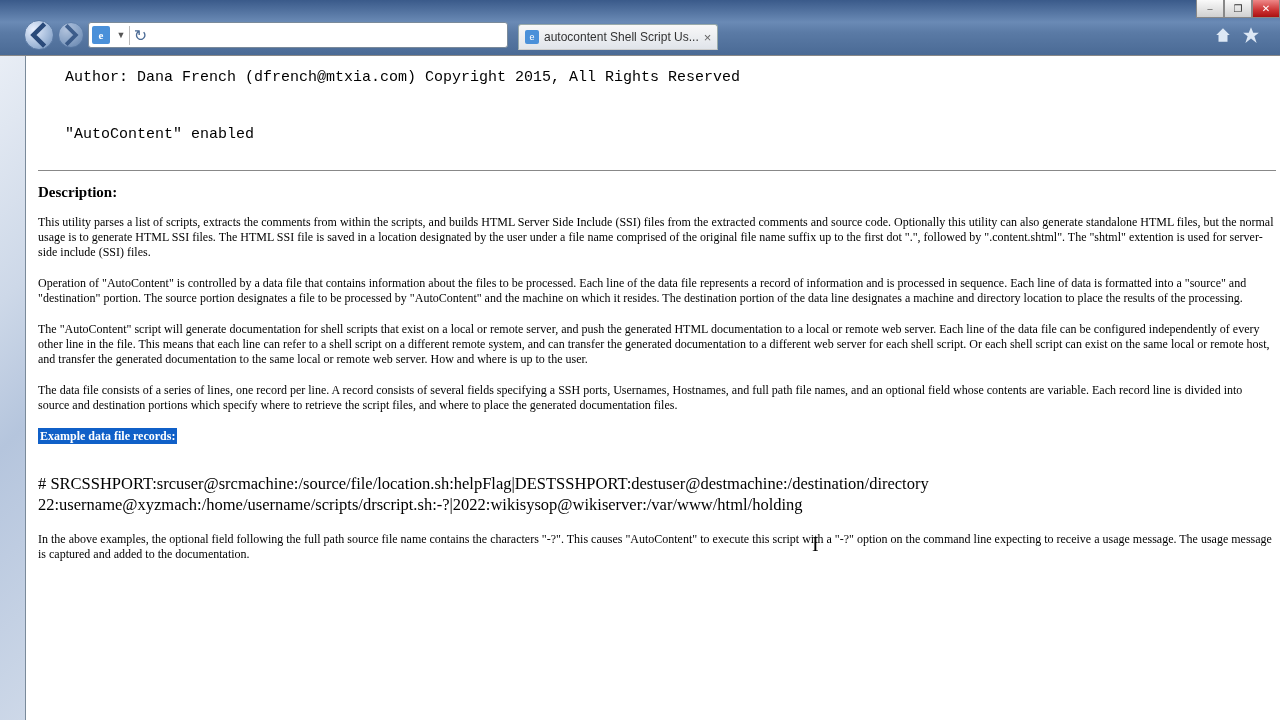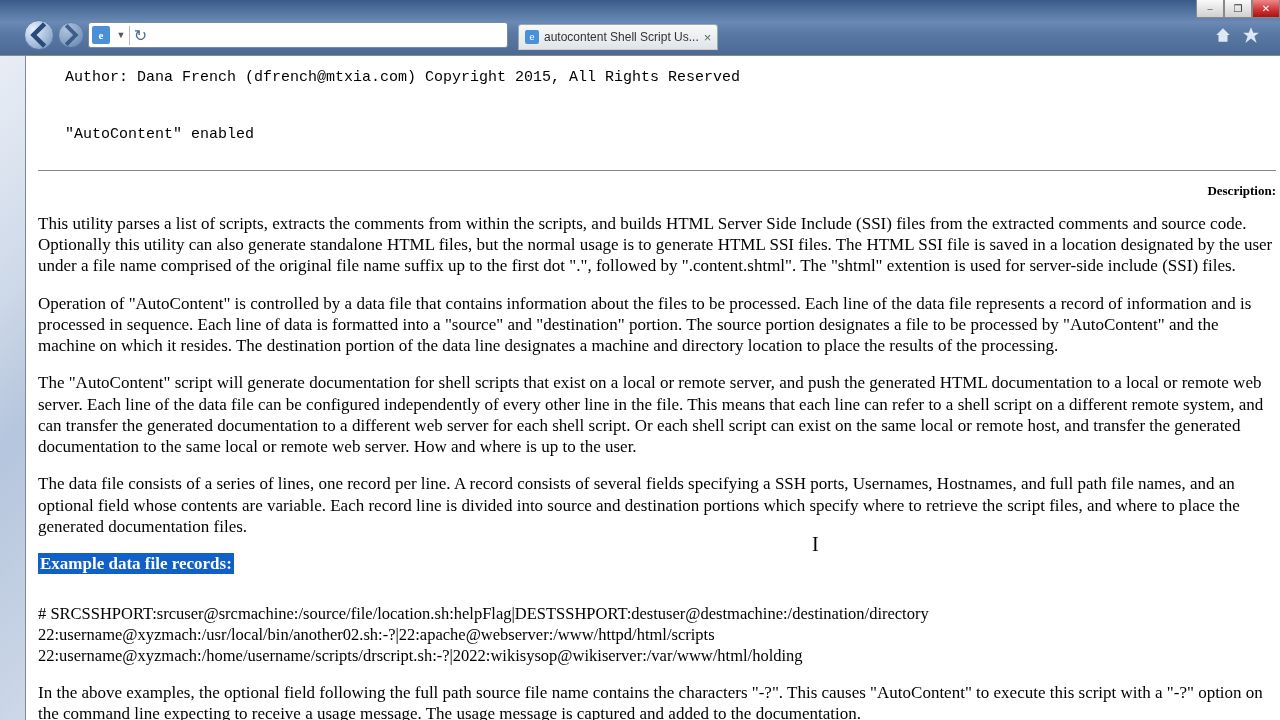--- a/index.html
+++ b/index.html
@@ -121,22 +121,22 @@
     padding: 0 2px 0 2px;
   }
   pre.header-block {
     font-family: "Consolas","Courier New",monospace;
     font-size: 15px;
     margin: 8px 0 20px 0;
     white-space: pre;
     line-height: 1.9;
   }
   hr { border: none; border-top: 1px solid #888; margin: 6px 0 12px 0; }
-  .desc-title { font-weight: bold; margin: 0 0 14px 0; font-size: 13px; text-align: right; }
-  p { margin: 0 0 16px 0; line-height: 1.25; font-size: 17px; }
+  .desc-title { font-weight: bold; margin: 0 0 14px 0; font-size: 15px; }
+  p { margin: 0 0 16px 0; line-height: 1.25; font-size: 12px; }
   .highlighted {
     background: #1060c8;
     color: #fff;
     font-weight: bold;
     padding: 1px 2px;
   }
   .records {
     margin: 14px 0 16px 0;
     font-size: 16.5px;
     line-height: 1.25;
@@ -232,21 +232,20 @@
     <p>Operation of "AutoContent" is controlled by a data file that contains information about the files to be processed. Each line of the data file represents a record of information and is processed in sequence. Each line of data is formatted into a "source" and "destination" portion. The source portion designates a file to be processed by "AutoContent" and the machine on which it resides. The destination portion of the data line designates a machine and directory location to place the results of the processing.</p>
     <p>The "AutoContent" script will generate documentation for shell scripts that exist on a local or remote server, and push the generated HTML documentation to a local or remote web server. Each line of the data file can be configured independently of every other line in the file. This means that each line can refer to a shell script on a different remote system, and can transfer the generated documentation to a different web server for each shell script. Or each shell script can exist on the same local or remote host, and transfer the generated documentation to the same local or remote web server. How and where is up to the user.</p>
     <p>The data file consists of a series of lines, one record per line. A record consists of several fields specifying a SSH ports, Usernames, Hostnames, and full path file names, and an optional field whose contents are variable. Each record line is divided into source and destination portions which specify where to retrieve the script files, and where to place the generated documentation files.</p>
 
     <p style="margin-bottom:30px;">
       <span class="highlighted">Example data file records:</span>
     </p>
 
     <div class="records">
       <div># SRCSSHPORT:srcuser@srcmachine:/source/file/location.sh:helpFlag|DESTSSHPORT:destuser@destmachine:/destination/directory</div>
-      <div>22:username@xyzmach:/usr/local/bin/another02.sh:-?|22:apache@webserver:/www/httpd/html/scripts</div>
       <div>22:username@xyzmach:/home/username/scripts/drscript.sh:-?|2022:wikisysop@wikiserver:/var/www/html/holding</div>
     </div>
 
     <p>In the above examples, the optional field following the full path source file name contains the characters "-?". This causes "AutoContent" to execute this script with a "-?" option on the command line expecting to receive a usage message. The usage message is captured and added to the documentation.</p>
 
   </div>
 
   <div class="text-cursor">I</div>
 </div>
 

